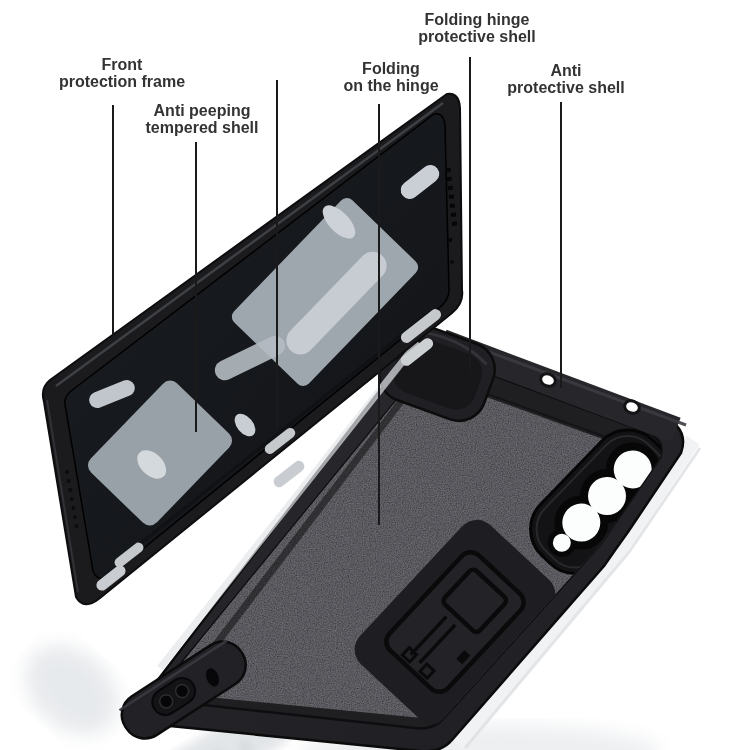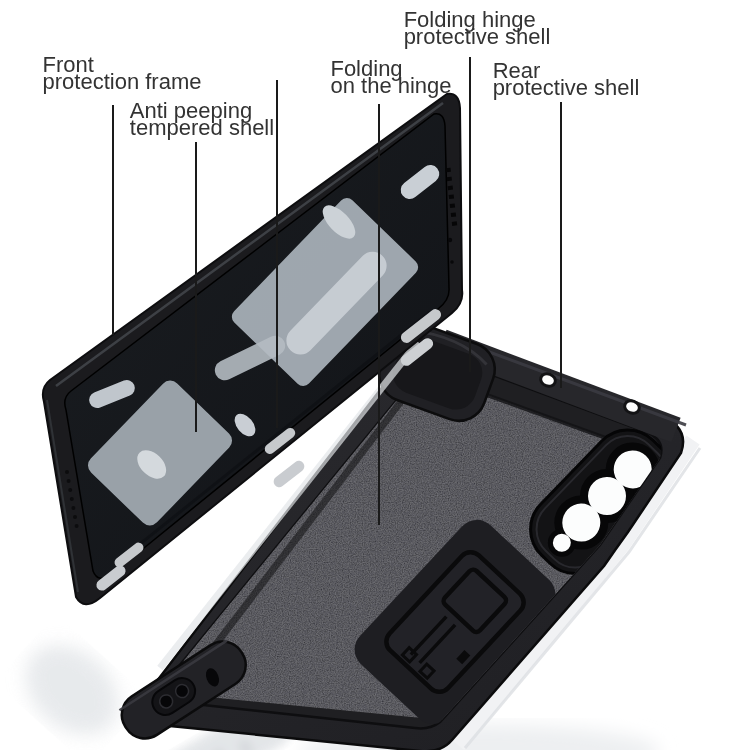--- a/index.html
+++ b/index.html
@@ -1,20 +1,20 @@
 <!DOCTYPE html>
 <html><head>
 <meta charset="utf-8">
 <style>
   html,body{margin:0;padding:0;background:#fff;}
   #stage{position:relative;width:750px;height:750px;background:#ffffff;overflow:hidden;
          font-family:"Liberation Sans",sans-serif;}
   #render-svg{position:absolute;left:0;top:0;}
-  .ann{position:absolute;transform:translateX(-50%);
-       font-size:22px;line-height:17px;color:#333333;white-space:nowrap;letter-spacing:0;}
+  .ann{position:absolute;transform:translateX(-50%);text-align:center;
+       font-size:16px;line-height:17px;color:#333333;white-space:nowrap;letter-spacing:0;font-weight:bold;}
   .lead{position:absolute;width:2px;background:#1a1a1a;}
 </style>
 </head>
 <body>
 
 <div id="stage">
 
   <svg id="render-svg" width="750" height="750" viewBox="0 0 750 750">
     <defs>
       <linearGradient id="screenGrad" x1="0" y1="0" x2="1" y2="1">
@@ -217,17 +217,17 @@
   </div>
   <div class="ann" style="left:391px;top:60px">
     <div>Folding</div>
     <div>on the hinge</div>
   </div>
   <div class="ann" style="left:477px;top:11px">
     <div>Folding hinge</div>
     <div>protective shell</div>
   </div>
   <div class="ann" style="left:566px;top:62px">
-    <div>Rear</div>
+    <div>Anti</div>
     <div>protective shell</div>
   </div>
 
 </div>
 
 </body></html>

